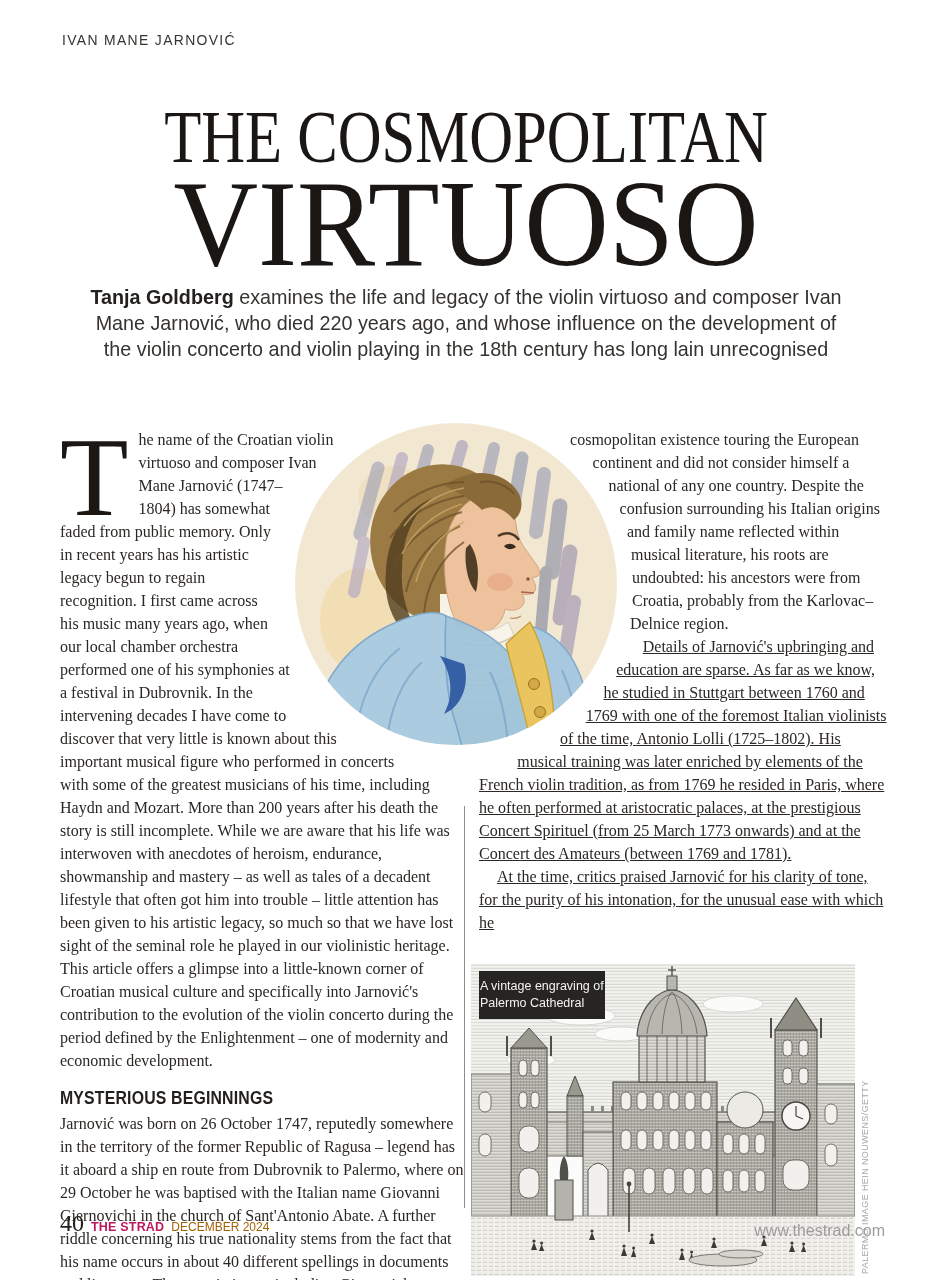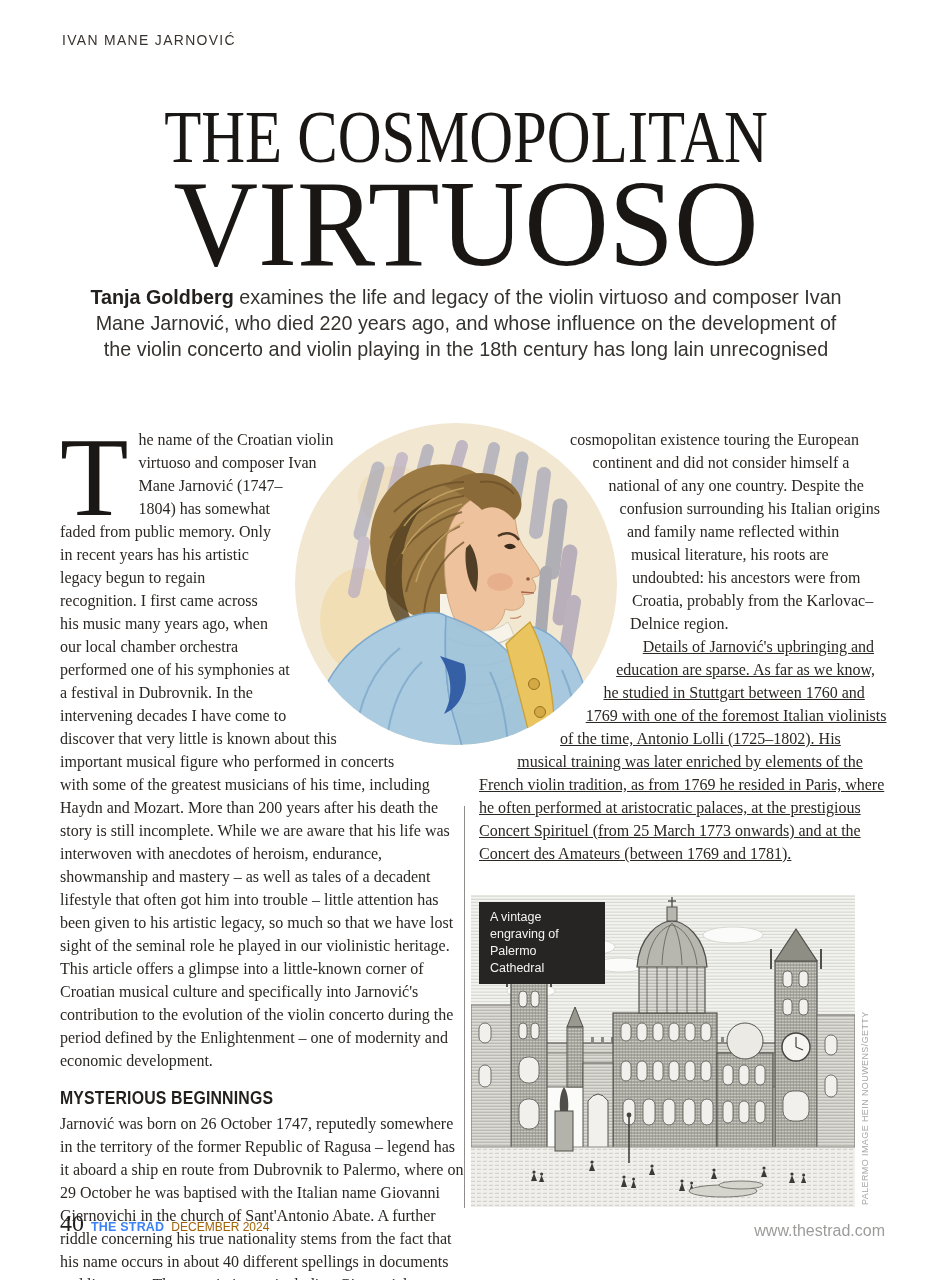--- a/index.html
+++ b/index.html
@@ -72,36 +72,36 @@
   }
   .figure {
     position:relative; margin-top:30px; margin-left:-8px;
     width:384px; height:312px;
   }
   .figure svg.cath { display:block; width:384px; height:312px; }
   .caption {
     position:absolute; left:8px; top:7px; width:126px;
     background:#262523; color:#f4f3f0;
     font-family:"Liberation Sans", sans-serif; font-size:12.5px;
-    line-height:1.35; padding:7px 11px;
+    line-height:1.35; padding:7px 1px;
   }
   .credit {
     position:absolute; left:389px; bottom:2px; height:262px;
     writing-mode:vertical-rl; transform:rotate(180deg);
     font-family:"Liberation Sans", sans-serif; font-size:9px;
     letter-spacing:.4px; color:#a6a6a4; white-space:nowrap;
   }
   .footer-left {
     position:absolute; left:60px; top:1210px;
     display:flex; align-items:baseline; gap:7px;
   }
   .pageno { font-family:"Liberation Serif", serif; font-size:24px; color:#22201d; }
   .mag {
     font-family:"Liberation Sans", sans-serif; font-weight:bold;
-    font-size:12.5px; color:#3b82f6; letter-spacing:.2px;
+    font-size:12.5px; color:#be185d; letter-spacing:.2px;
   }
   .issue {
     font-family:"Liberation Sans", sans-serif; font-size:12px; color:#a16207;
   }
   .site {
     position:absolute; right:47px; top:1222px;
     font-family:"Liberation Sans", sans-serif; font-size:16px; color:#9d9c9a;
   }
 </style>
 </head>
@@ -122,20 +122,21 @@
       <div class="spacer-l"></div>
       <p><span class="dropcap">T</span><span>he name of the Croatian violin virtuoso and composer Ivan Mane Jarnović (1747–1804) has somewhat faded from public memory. Only in recent years has his artistic legacy begun to regain recognition. I first came across his music many years ago, when our local chamber orchestra performed one of his symphonies at a festival in Dubrovnik. In the intervening decades I have come to discover that very little is known about this important musical figure who performed in concerts with some of the greatest musicians of his time, including Haydn and Mozart. More than 200 years after his death the story is still incomplete. While we are aware that his life was interwoven with anecdotes of heroism, endurance, showmanship and mastery – as well as tales of a decadent lifestyle that often got him into trouble – little attention has been given to his artistic legacy, so much so that we have lost sight of the seminal role he played in our violinistic heritage. This article offers a glimpse into a little-known corner of Croatian musical culture and specifically into Jarnović's contribution to the evolution of the violin concerto during the period defined by the Enlightenment – one of modernity and economic development.</span></p>
       <h3 class="subhead">MYSTERIOUS BEGINNINGS</h3>
       <p>Jarnović was born on 26 October 1747, reputedly somewhere in the territory of the former Republic of Ragusa – legend has it aboard a ship en route from Dubrovnik to Palermo, where on 29 October he was baptised with the Italian name Giovanni Giernovichi in the church of Sant'Antonio Abate. A further riddle concerning his true nationality stems from the fact that his name occurs in about 40 different spellings in documents and literature. Those variations – including Giarnovich, Giornovichi, Jarnovich, Jarnowich, Zarnowity and Žarnovik – perhaps suited him as they may have been helpful to his itinerant career. This passionate world traveller lived an entirely</p>
     </div>
 
     <div class="col-right">
       <div class="spacer-r"></div>
       <p>cosmopolitan existence touring the European continent and did not consider himself a national of any one country. Despite the confusion surrounding his Italian origins and family name reflected within musical literature, his roots are undoubted: his ancestors were from Croatia, probably from the Karlovac–Delnice region.</p>
       <p class="ind">Details of Jarnović's upbringing and education are sparse. As far as we know, he studied in Stuttgart between 1760 and 1769 with one of the foremost Italian violinists of the time, Antonio Lolli (1725–1802). His musical training was later enriched by elements of the French violin tradition, as from 1769 he resided in Paris, where he often performed at aristocratic palaces, at the prestigious Concert Spirituel (from 25 March 1773 onwards) and at the Concert des Amateurs (between 1769 and 1781).</p>
+      <p class="ind">At the time, critics praised Jarnović for his clarity of tone, for the purity of his intonation, for the unusual ease with which he</p>
 
       <figure class="figure">
 
         <svg class="cath" viewBox="0 0 384 312" aria-hidden="true">
           <defs>
             <pattern id="sky" width="4" height="3.2" patternUnits="userSpaceOnUse">
               <rect width="4" height="3.2" fill="#f3f3f0"></rect>
               <line x1="0" y1="1" x2="4" y2="1" stroke="#c6c6c0" stroke-width="0.8"></line>
             </pattern>
             <pattern id="wall" width="3" height="3" patternUnits="userSpaceOnUse">

